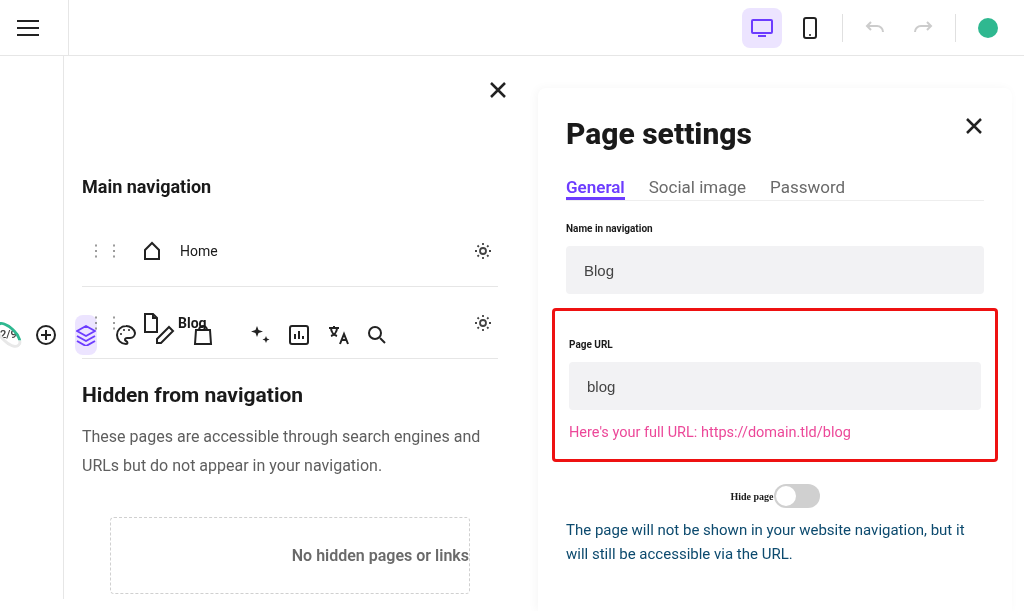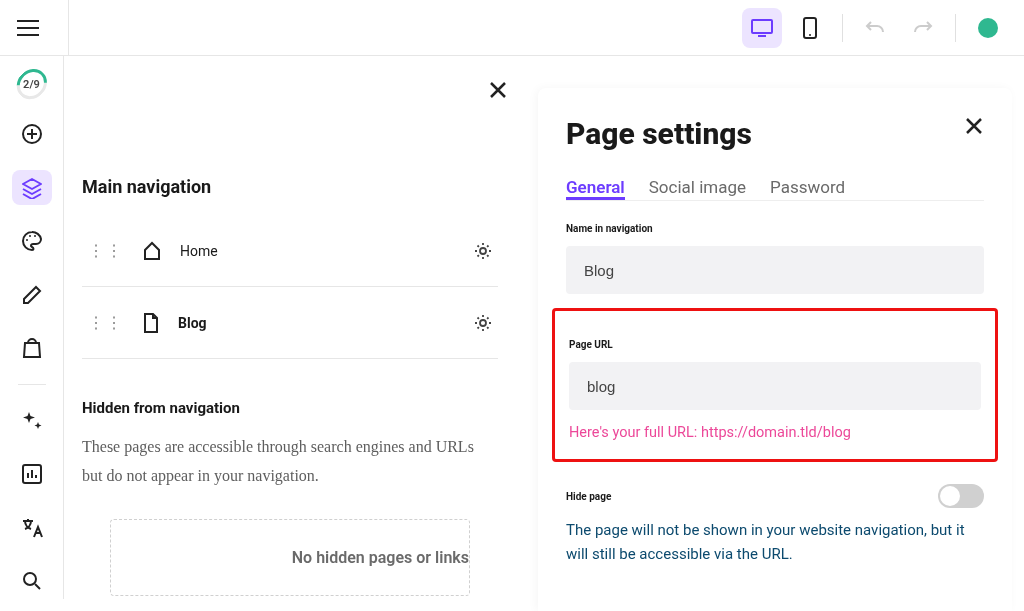--- a/index.html
+++ b/index.html
@@ -11,53 +11,53 @@
   .topbar-left { display: flex; align-items: center; gap: 12px; height: 100%; }
   .hamburger { width: 56px; height: 56px; display: flex; align-items: center; justify-content: center; cursor: pointer; }
   .vdiv { width: 1px; height: 56px; background: #e6e6e6; }
   .topbar-right { display: flex; align-items: center; gap: 8px; }
   .sq-btn { width: 40px; height: 40px; display: flex; align-items: center; justify-content: center; border-radius: 8px; cursor: pointer; }
   .sq-btn.active { background: #ece4ff; }
   .tsep { width: 1px; height: 28px; background: #e0e0e0; margin: 0 4px; }
   .avatar { width: 20px; height: 20px; border-radius: 50%; background: #2fb890; }
 
   
-  .left-rail { position: absolute; left: 0; top: 56px; bottom: 12px; width: 64px; border-right: 1px solid #e6e6e6; display: flex; flex-direction: column; align-items: center; padding-top: 14px; gap: 18px; justify-content: space-between; }
+  .left-rail { position: absolute; left: 0; top: 56px; bottom: 12px; width: 64px; border-right: 1px solid #e6e6e6; display: flex; flex-direction: row; align-items: center; padding-top: 14px; gap: 18px; justify-content: space-between; }
   .badge { width: 32px; height: 32px; border-radius: 50%; display: flex; align-items: center; justify-content: center; font-size: 11px; font-weight: 600; color: #444; position: relative; }
   .badge-ring { position: absolute; inset: 0; border: 3px solid #e8e8e8; border-top-color: #2fb890; border-right-color: #2fb890; border-radius: 50%; transform: rotate(-45deg); }
   .rail-btn { width: 40px; height: 40px; display: flex; align-items: center; justify-content: center; border-radius: 8px; cursor: pointer; color: #222; }
   .rail-btn.active { background: #ece4ff; color: #6c3cff; }
   .rail-sep { width: 28px; height: 1px; background: #e6e6e6; }
 
   
   .nav-panel { position: absolute; left: 64px; top: 56px; width: 452px; bottom: 0; padding: 0 18px; overflow-y: auto; }
   .nav-close { position: absolute; right: 8px; top: 24px; cursor: pointer; }
   .nav-section-title { font-size: 18px; font-weight: 700; margin-top: 120px; margin-bottom: 18px; }
   .nav-row { display: flex; align-items: center; height: 72px; border-bottom: 1px solid #e6e6e6; gap: 18px; padding: 0 6px; }
   .drag-dots { color: #888; cursor: grab; font-size: 16px; line-height: 0.6; letter-spacing: 2px; }
   .nav-row .label { flex: 1; font-size: 14px; }
   .nav-row.bold .label { font-weight: 700; }
   .gear { color: #444; cursor: pointer; }
-  .hidden-title { font-size: 15px; font-weight: 700; margin-top: 40px; margin-bottom: 16px; }
-  .hidden-desc { font-size: 16px; color: #5e5e5e; line-height: 1.8; margin-bottom: 28px; font-family: Liberation Serif, serif; }
+  .hidden-title { font-size: 21px; font-weight: 700; margin-top: 24px; margin-bottom: 16px; }
+  .hidden-desc { font-size: 16px; color: #5e5e5e; line-height: 1.8; margin-bottom: 36px; }
   .nohidden-box { border: 1px dashed #d0d0d0; border-radius: 4px; padding: 28px 0; text-align: right; color: #6a6a6a; font-size: 16px; font-weight: 600; margin: 0 28px; }
 
   
   .settings-panel { position: absolute; left: 538px; top: 88px; right: 12px; bottom: 0; background: #fff; border-radius: 8px 8px 0 0; padding: 28px 28px 0 28px; box-shadow: -2px 0 10px rgba(0,0,0,0.04); }
   .settings-header { display: flex; justify-content: space-between; align-items: flex-start; }
   .settings-title { font-size: 30px; font-weight: 800; }
   .settings-close { cursor: pointer; }
   .tabs { display: flex; gap: 24px; margin-top: 26px; border-bottom: 1px solid #eee; }
   .tab { font-size: 17px; color: #6a6a6a; cursor: pointer; }
   .tab.active { color: #6c3cff; border-bottom: 3px solid #6c3cff; font-weight: 600; }
   .field-label { font-size: 10px; font-weight: 700; margin-top: 22px; margin-bottom: 12px; }
   .text-input { width: 100%; height: 48px; border: none; background: #f2f2f4; border-radius: 4px; padding: 0 18px; font-size: 15px; color: #444; outline: none; }
   .help-text { font-size: 14.5px; color: #ec4899; margin-top: 14px; }
   .group-highlight { border: 3px solid #e11; border-radius: 4px; padding: 14px 14px 18px 14px; margin: 14px -14px 0 -14px; }
-  .hide-row { display: flex; justify-content: space-between; align-items: center; margin-top: 22px; }
+  .hide-row { display: flex; justify-content: center; align-items: center; margin-top: 22px; font-family: Liberation Serif, serif; }
   .toggle { width: 46px; height: 24px; border-radius: 12px; background: #d0d0d0; position: relative; cursor: pointer; }
   .toggle-knob { position: absolute; top: 2px; left: 2px; width: 20px; height: 20px; border-radius: 50%; background: #fff; }
   .hide-desc { font-size: 15px; color: #0c4a6e; line-height: 1.6; margin-top: 10px; }
 
   svg { display: block; }
 </style>
 </head>
 <body>
 
 <div class="topbar">

